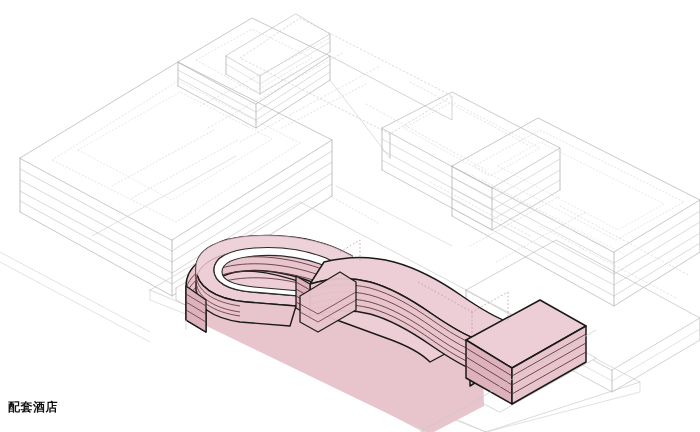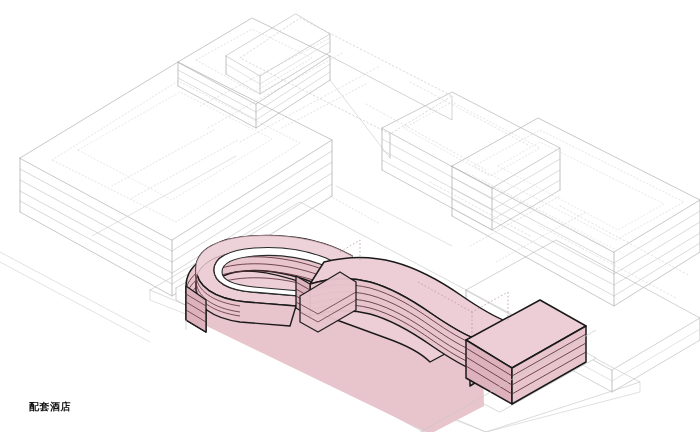--- a/index.html
+++ b/index.html
@@ -20,23 +20,23 @@
   #axon-svg {
     position: absolute;
     left: 0;
     top: 0;
     width: 700px;
     height: 432px;
     display: block;
   }
   #caption {
     position: absolute;
-    left: 29px;
+    left: 8px;
     top: 398px;
-    font-size: 10px;
+    font-size: 12px;
     font-weight: bold;
     color: #111111;
     letter-spacing: 0.5px;
     line-height: 18px;
     white-space: nowrap;
     font-family: "DejaVu Sans", "Liberation Sans", sans-serif;
   }
 </style>
 </head>
 <body>

